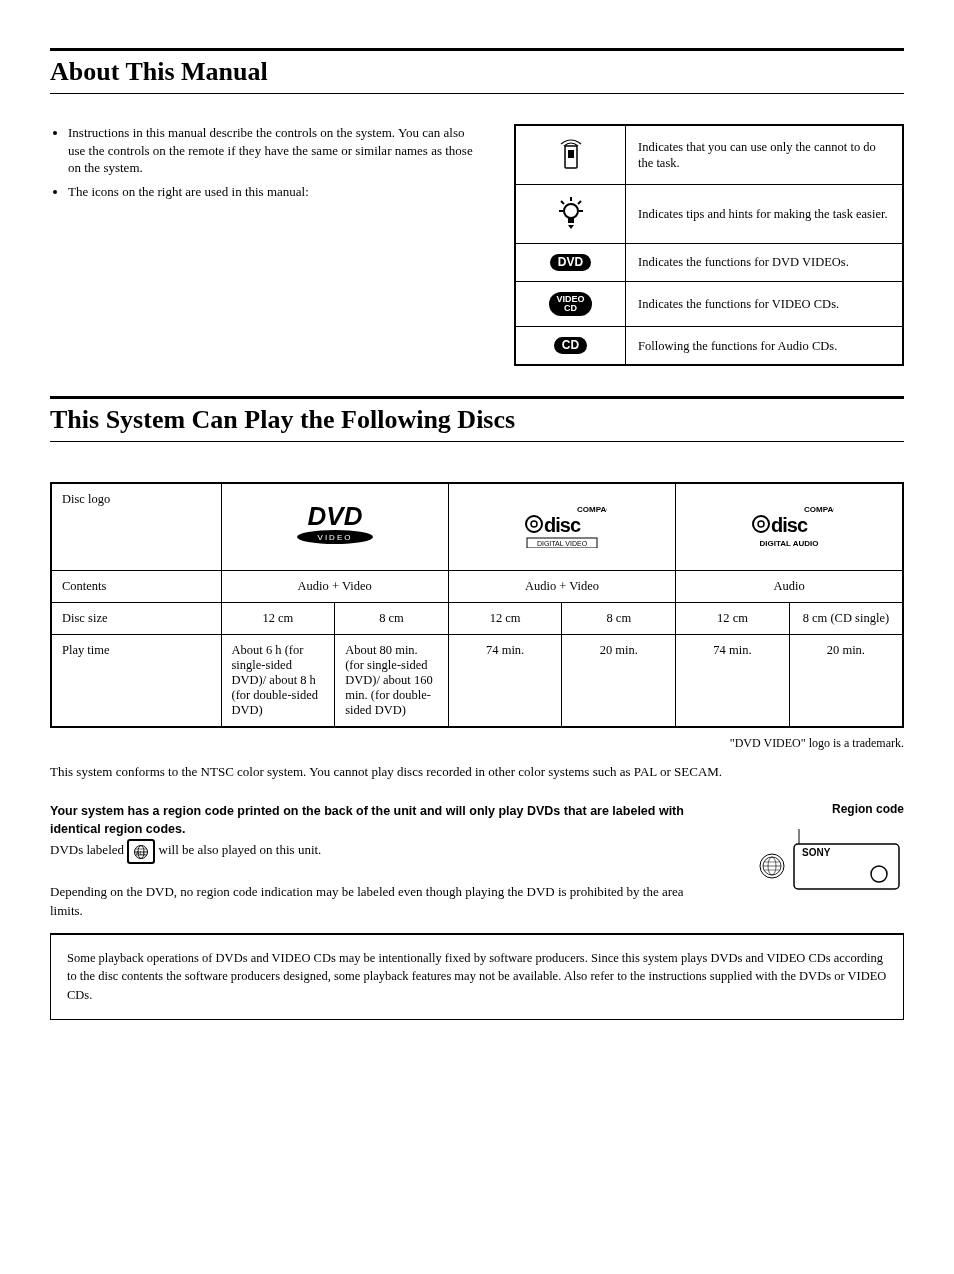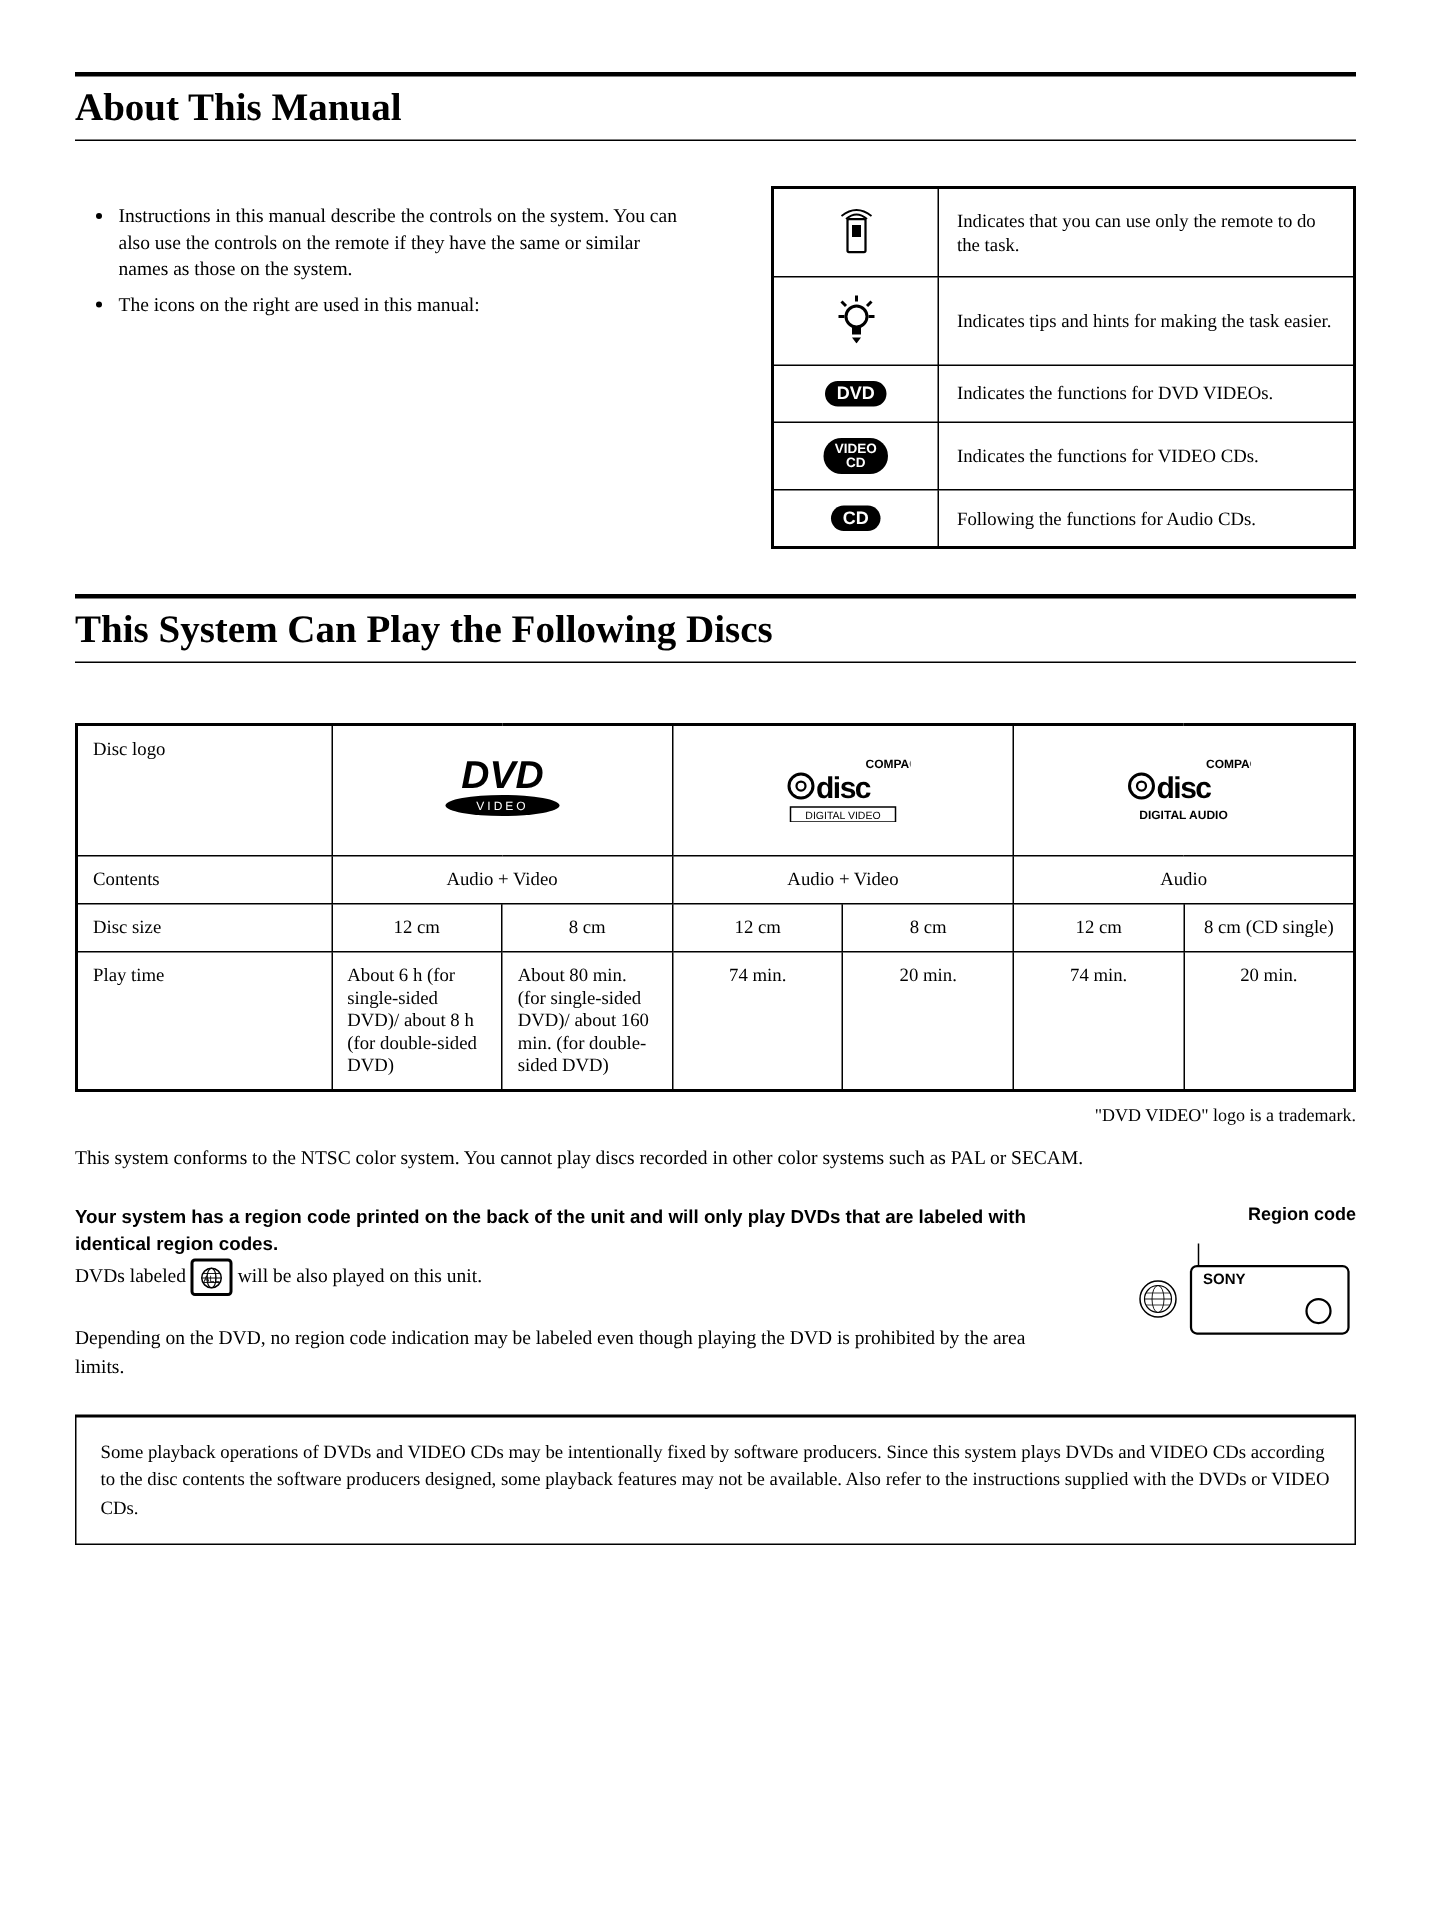--- a/index.html
+++ b/index.html
@@ -15,21 +15,21 @@
   h1, h2 {
     font-family: Liberation Serif, serif;
     font-weight: 900;
   }
   .rule-thick { border-top: 3px solid #000; margin: 8px 0 6px 0; }
   .rule-thin { border-top: 1px solid #000; margin: 0; }
   h1 { font-size: 26px; margin: 4px 0 6px 0; }
 
   .about-row { display: flex; gap: 40px; margin-top: 30px; }
   .about-left { flex: 1; }
-  .about-left ul { margin: 11px; padding-left: 18px; }
+  .about-left ul { margin: 0; padding-left: 18px; }
   .about-left li { margin-bottom: 6px; line-height: 1.35; }
 
   
   .icon-table { border: 2px solid #000; border-collapse: collapse; width: 390px; }
   .icon-table td { border: 1px solid #000; padding: 10px 12px; vertical-align: middle; }
   .icon-table td:first-child { width: 85px; text-align: center; }
   .icon-desc { font-size: 12.5px; line-height: 1.3; }
 
   
   .disc-section { margin-top: 30px; }
@@ -41,21 +41,21 @@
 
   .trademark { text-align: right; font-size: 12px; margin-top: 8px; }
   .para { margin: 12px 0; line-height: 1.4; }
 
   .region-row { display: flex; gap: 30px; margin-top: 20px; }
   .region-left { flex: 1; line-height: 1.45; }
   .region-left .bold { font-weight: bold; font-family: Arial, Helvetica, sans-serif; font-size: 12.5px; margin-top: 40px;}
   .region-right { width: 160px; text-align: right; }
   .region-right .label { font-weight: bold; font-family: Arial, Helvetica, sans-serif; font-size: 12px; margin-bottom: 8px;}
 
-  .note-box { border: 1px solid #000; border-top: 2px solid #000; padding: 14px 16px; margin-top: 22px; line-height: 1.5; font-size: 12.5px;}
+  .note-box { border: 1px solid #000; border-top: 2px solid #000; padding: 14px 16px; margin-top: 12px; line-height: 1.5; font-size: 12.5px;}
 
   
   .pill { display:inline-block; background:#000; color:#fff; border-radius: 12px; padding: 2px 8px; font-family: Arial, sans-serif; font-weight: bold; font-size: 12px; line-height: 1.1;}
   .pill.small { font-size: 9px; padding: 3px 7px; line-height: 1; text-align:center;}
   .globe-box { display:inline-block; border:2px solid #000; border-radius:3px; padding:1px 4px; vertical-align: middle; font-size:13px;}
 </style>
 </head>
 <body>
 
 <div class="rule-thick"></div>
@@ -74,21 +74,21 @@
       <tbody>
           <tr>
         <td>
           <svg width="28" height="34" viewBox="0 0 28 34">
             <rect x="8" y="10" width="12" height="22" rx="1" fill="none" stroke="#000" stroke-width="1.5"></rect>
             <rect x="11" y="14" width="6" height="8" fill="#000"></rect>
             <path d="M4 8 Q14 0 24 8" fill="none" stroke="#000" stroke-width="1.2"></path>
             <path d="M7 10 Q14 4 21 10" fill="none" stroke="#000" stroke-width="1.2"></path>
           </svg>
         </td>
-        <td class="icon-desc">Indicates that you can use only the remote to do the task.</td>
+        <td class="icon-desc">Indicates that you can use only the cannot to do the task.</td>
       </tr>
       <tr>
         <td>
           <svg width="30" height="34" viewBox="0 0 30 34">
             <circle cx="15" cy="16" r="7" fill="none" stroke="#000" stroke-width="2"></circle>
             <rect x="12" y="23" width="6" height="5" fill="#000"></rect>
             <path d="M15 30 L12 30 L15 34 L18 30 Z" fill="#000"></path>
             <line x1="15" y1="2" x2="15" y2="6" stroke="#000" stroke-width="2"></line>
             <line x1="5" y1="6" x2="8" y2="9" stroke="#000" stroke-width="2"></line>
             <line x1="25" y1="6" x2="22" y2="9" stroke="#000" stroke-width="2"></line>

